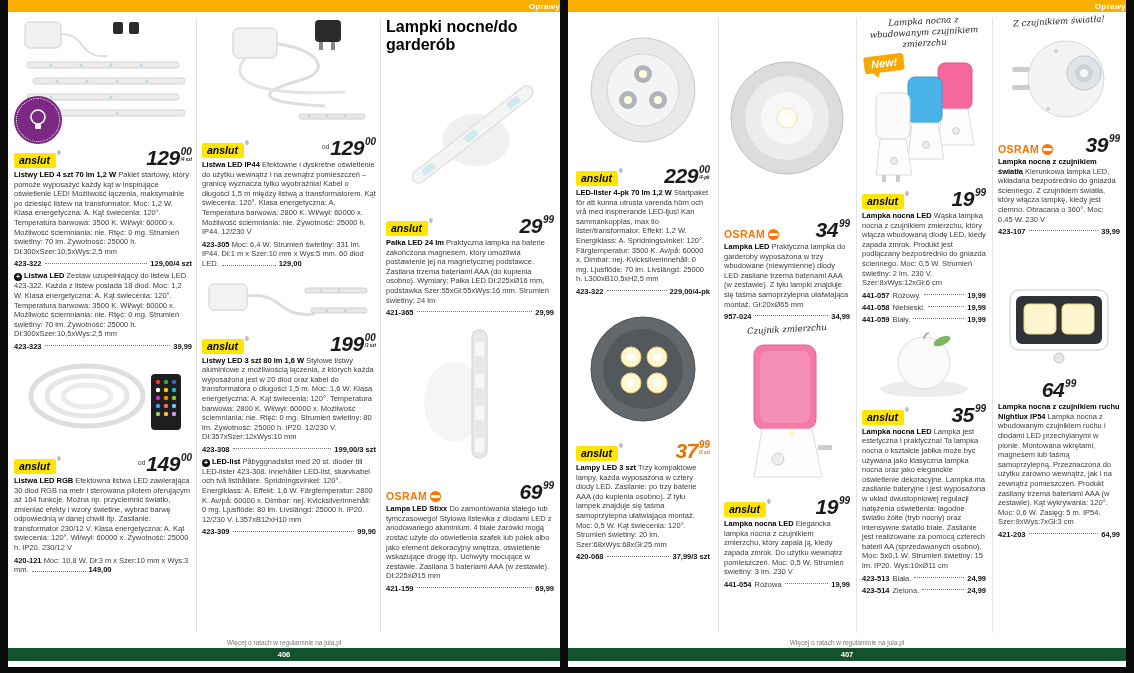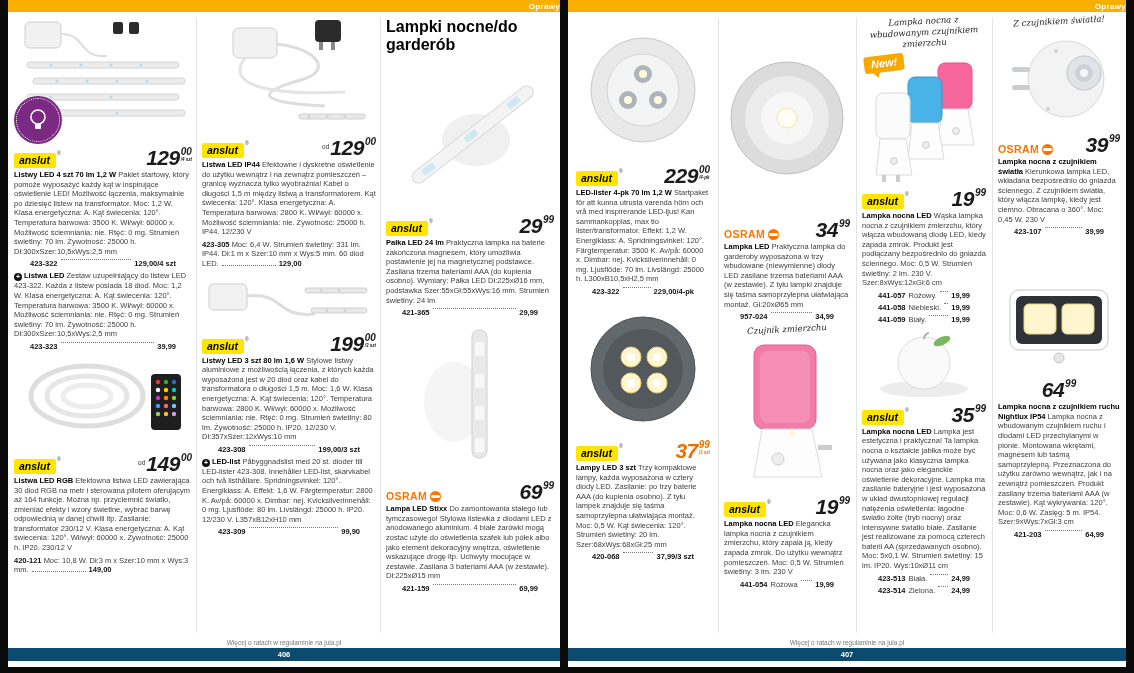--- a/index.html
+++ b/index.html
@@ -4,21 +4,21 @@
 <style>
   html,body{margin:0;padding:0;background:#0a0a0a;}
   #screen{position:relative;width:1134px;height:673px;background:#0a0a0a;overflow:hidden;
           font-family:"Liberation Sans",sans-serif;color:#222;}
   .page{position:absolute;top:0;height:667px;background:#fff;}
   .page-left{left:8px;width:552px;}
   .page-right{left:568px;width:558px;}
   .topbar{position:absolute;top:0;left:0;right:0;height:12px;background:#F9AF00;
           display:flex;align-items:center;justify-content:flex-end;}
   .topbar span{color:#fff;font-weight:bold;font-size:8px;letter-spacing:.3px;}
-  .bottombar{position:absolute;bottom:6px;left:0;right:0;height:13px;background:#0c4a6e;
+  .bottombar{position:absolute;bottom:6px;left:0;right:0;height:13px;background:#14532d;
           display:flex;align-items:center;justify-content:center;}
   .bottombar span{color:#fff;font-weight:bold;font-size:7.5px;}
   .footnote{position:absolute;bottom:21px;left:0;right:0;text-align:center;
           font-size:6.5px;color:#777;}
   .vsep{position:absolute;top:18px;bottom:34px;width:1px;background:#e4e4e4;}
   .col{position:absolute;top:16px;}
   .imgbox{position:relative;display:flex;align-items:center;justify-content:center;overflow:hidden;}
   .brandrow{display:flex;justify-content:space-between;align-items:flex-end;margin:3px 0 2px;}
   .anslut{display:inline-block;background:#FFE500;color:#000;font-weight:bold;font-style:italic;
           font-size:10.5px;padding:1px 6px 2px 5px;border-radius:2px;}
@@ -31,21 +31,21 @@
   .price{display:inline-flex;align-items:flex-start;font-style:italic;font-weight:bold;
           color:#1a1a1a;line-height:1;white-space:nowrap;}
   .pprefix{font-size:6.5px;font-style:normal;font-weight:normal;align-self:center;margin-right:1px;color:#333;}
   .pmain{font-size:21px;letter-spacing:-.5px;}
   .pstack{display:inline-flex;flex-direction:column;align-items:flex-start;margin-left:1px;}
   .pdec{font-size:10px;}
   .punit{font-size:4.5px;margin-top:1px;}
   .promo .pmain,.promo .pdec,.promo .punit{color:#E87200;}
   .desc{font-size:7.5px;line-height:9.6px;color:#3d3d3d;margin:1px 0 3px;}
   .ptitle{font-weight:bold;color:#000;}
-  .skuline{display:flex;align-items:flex-start;font-size:7.5px;color:#111;margin:1px 16px 3px;}
+  .skuline{display:flex;align-items:center;font-size:7.5px;color:#111;margin:1px 0 3px;}
   .sku-no{font-weight:bold;white-space:nowrap;}
   .sku-text{margin-left:3px;white-space:nowrap;color:#3d3d3d;}
   .leader{flex:1;border-bottom:1px dotted #777;margin:0 3px 1.5px;}
   .sku-price{font-weight:bold;white-space:nowrap;}
   .skup{font-size:7.5px;line-height:9.6px;color:#3d3d3d;margin:1px 0 3px;}
   .skup b{color:#111;}
   .dotrun{display:inline-block;width:54px;border-bottom:1px dotted #777;height:6px;margin:0 3px;}
   .hand{font-family:"DejaVu Serif",serif;font-style:italic;font-size:8.5px;color:#222;
           text-align:center;transform:rotate(-3deg);line-height:11px;}
   .section-title{font-size:16px;font-weight:bold;color:#000;margin:2px 0 6px;}

